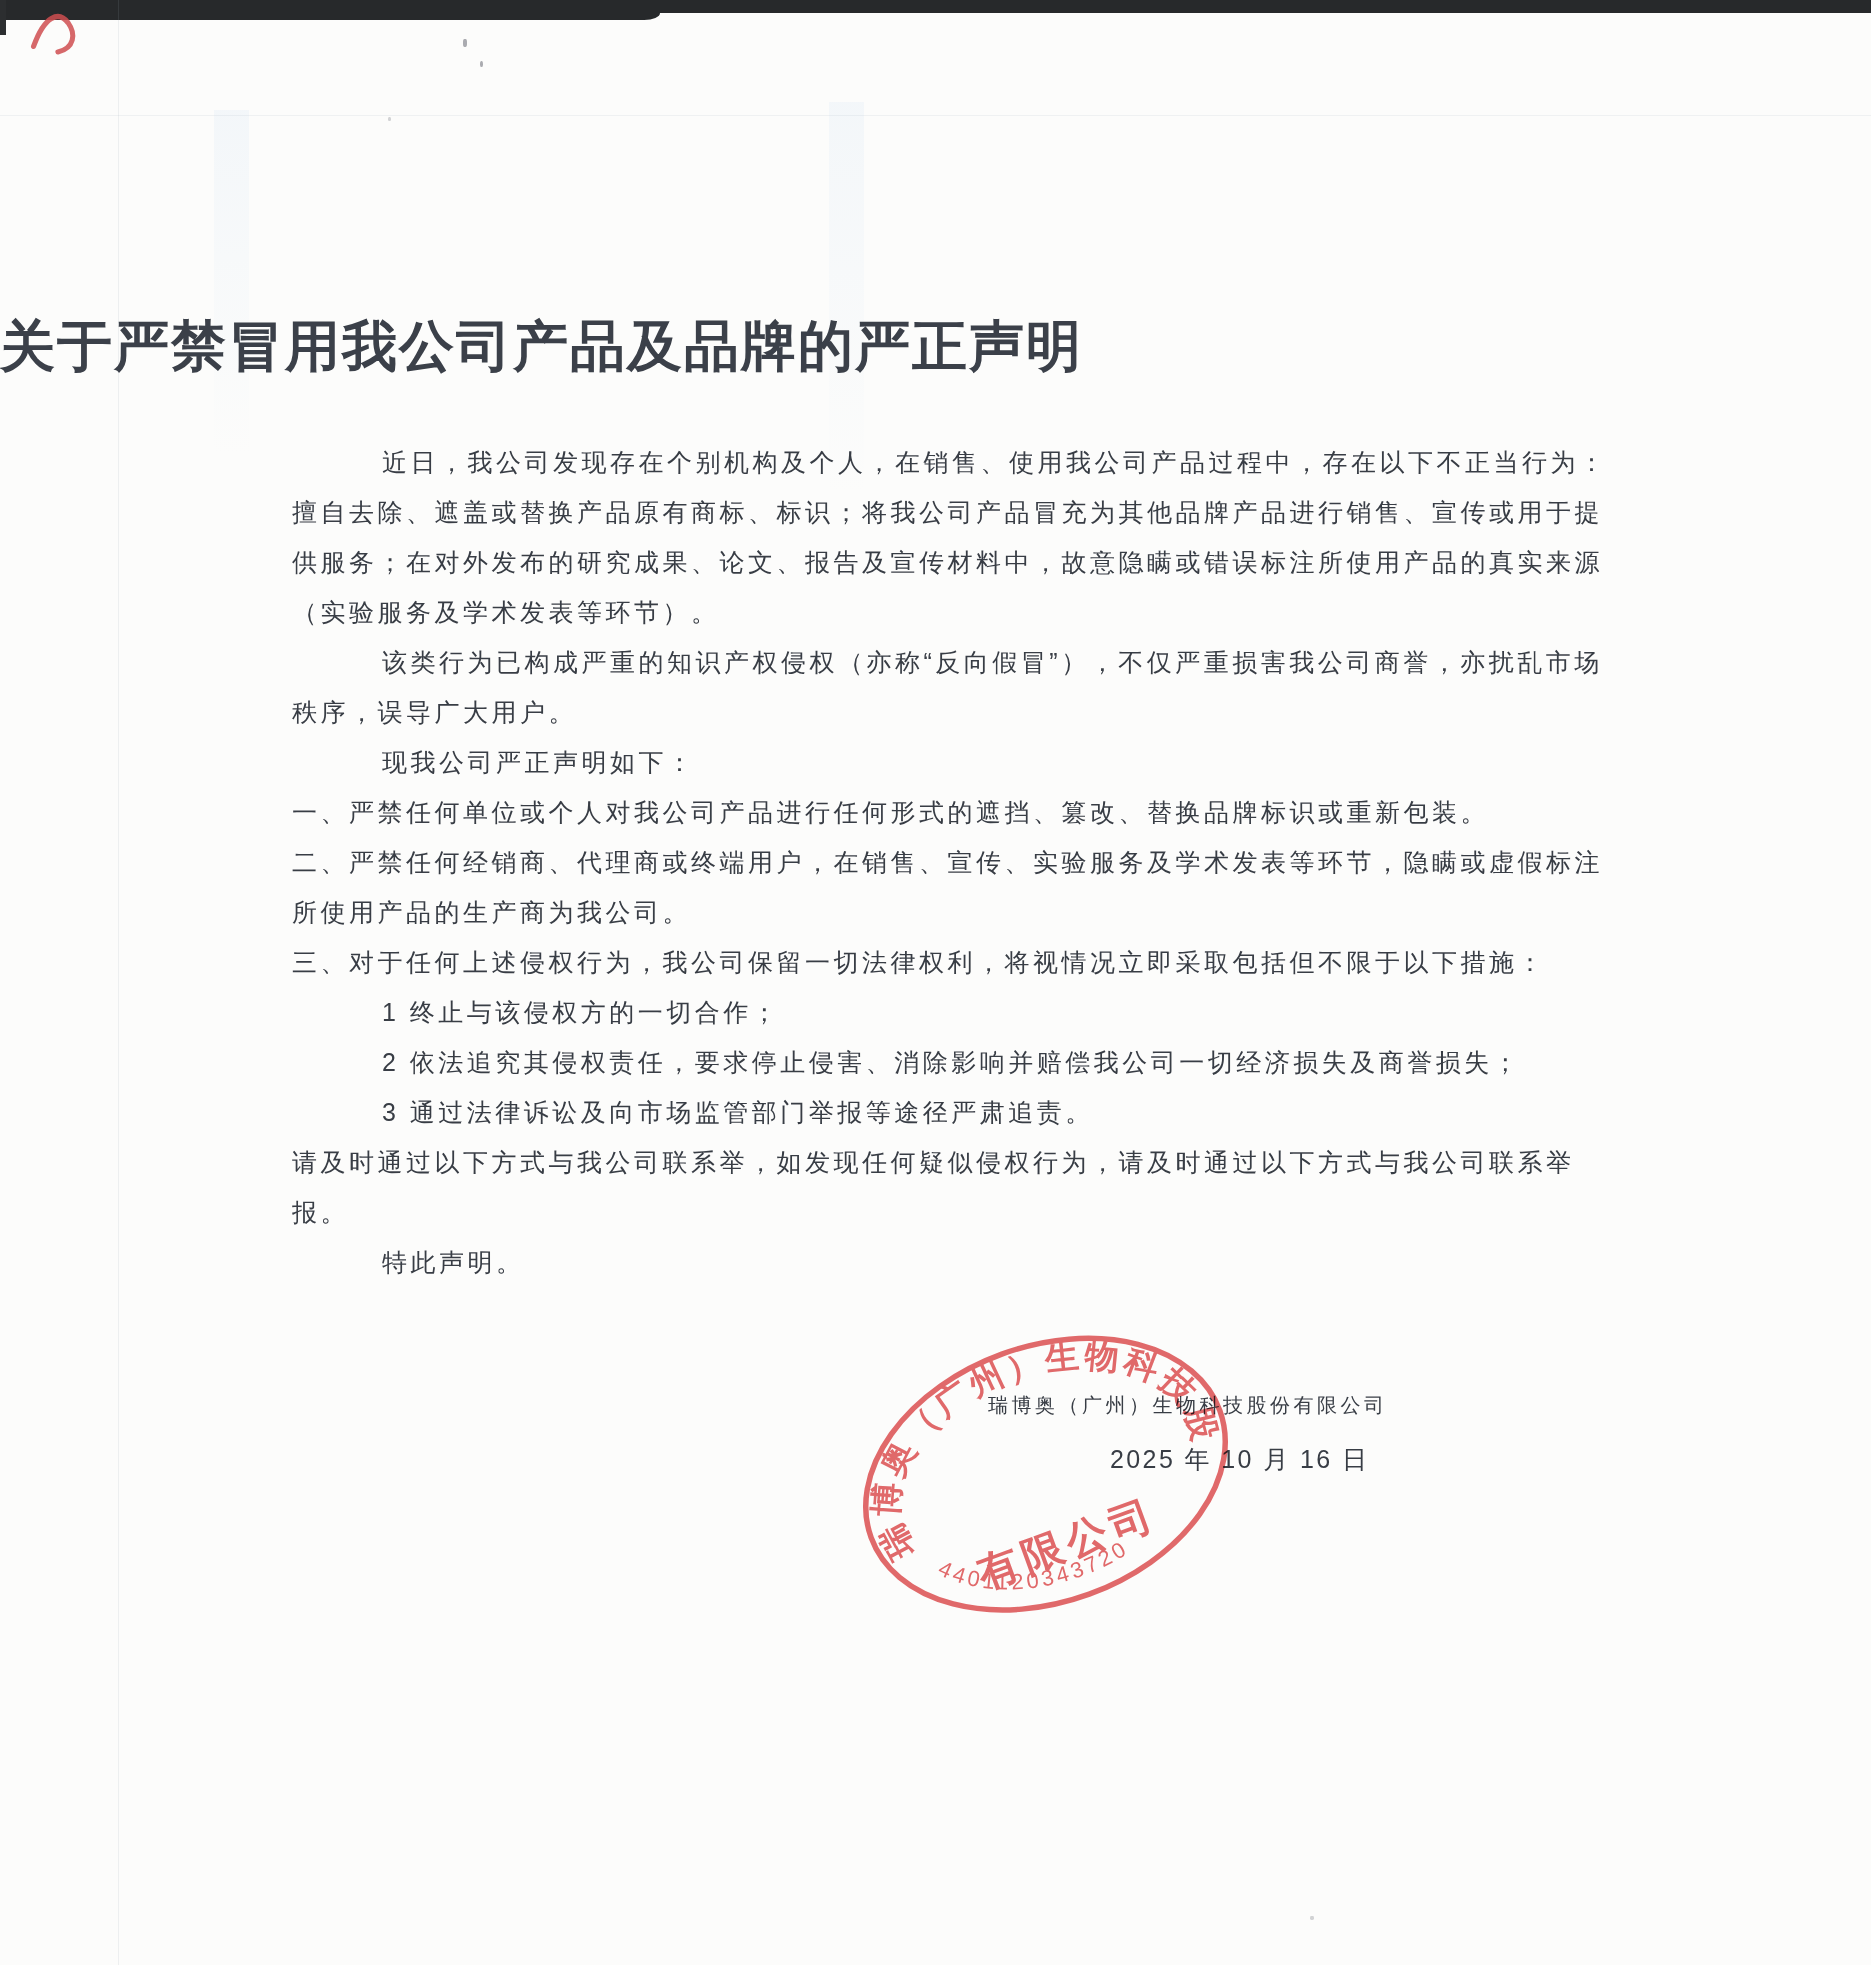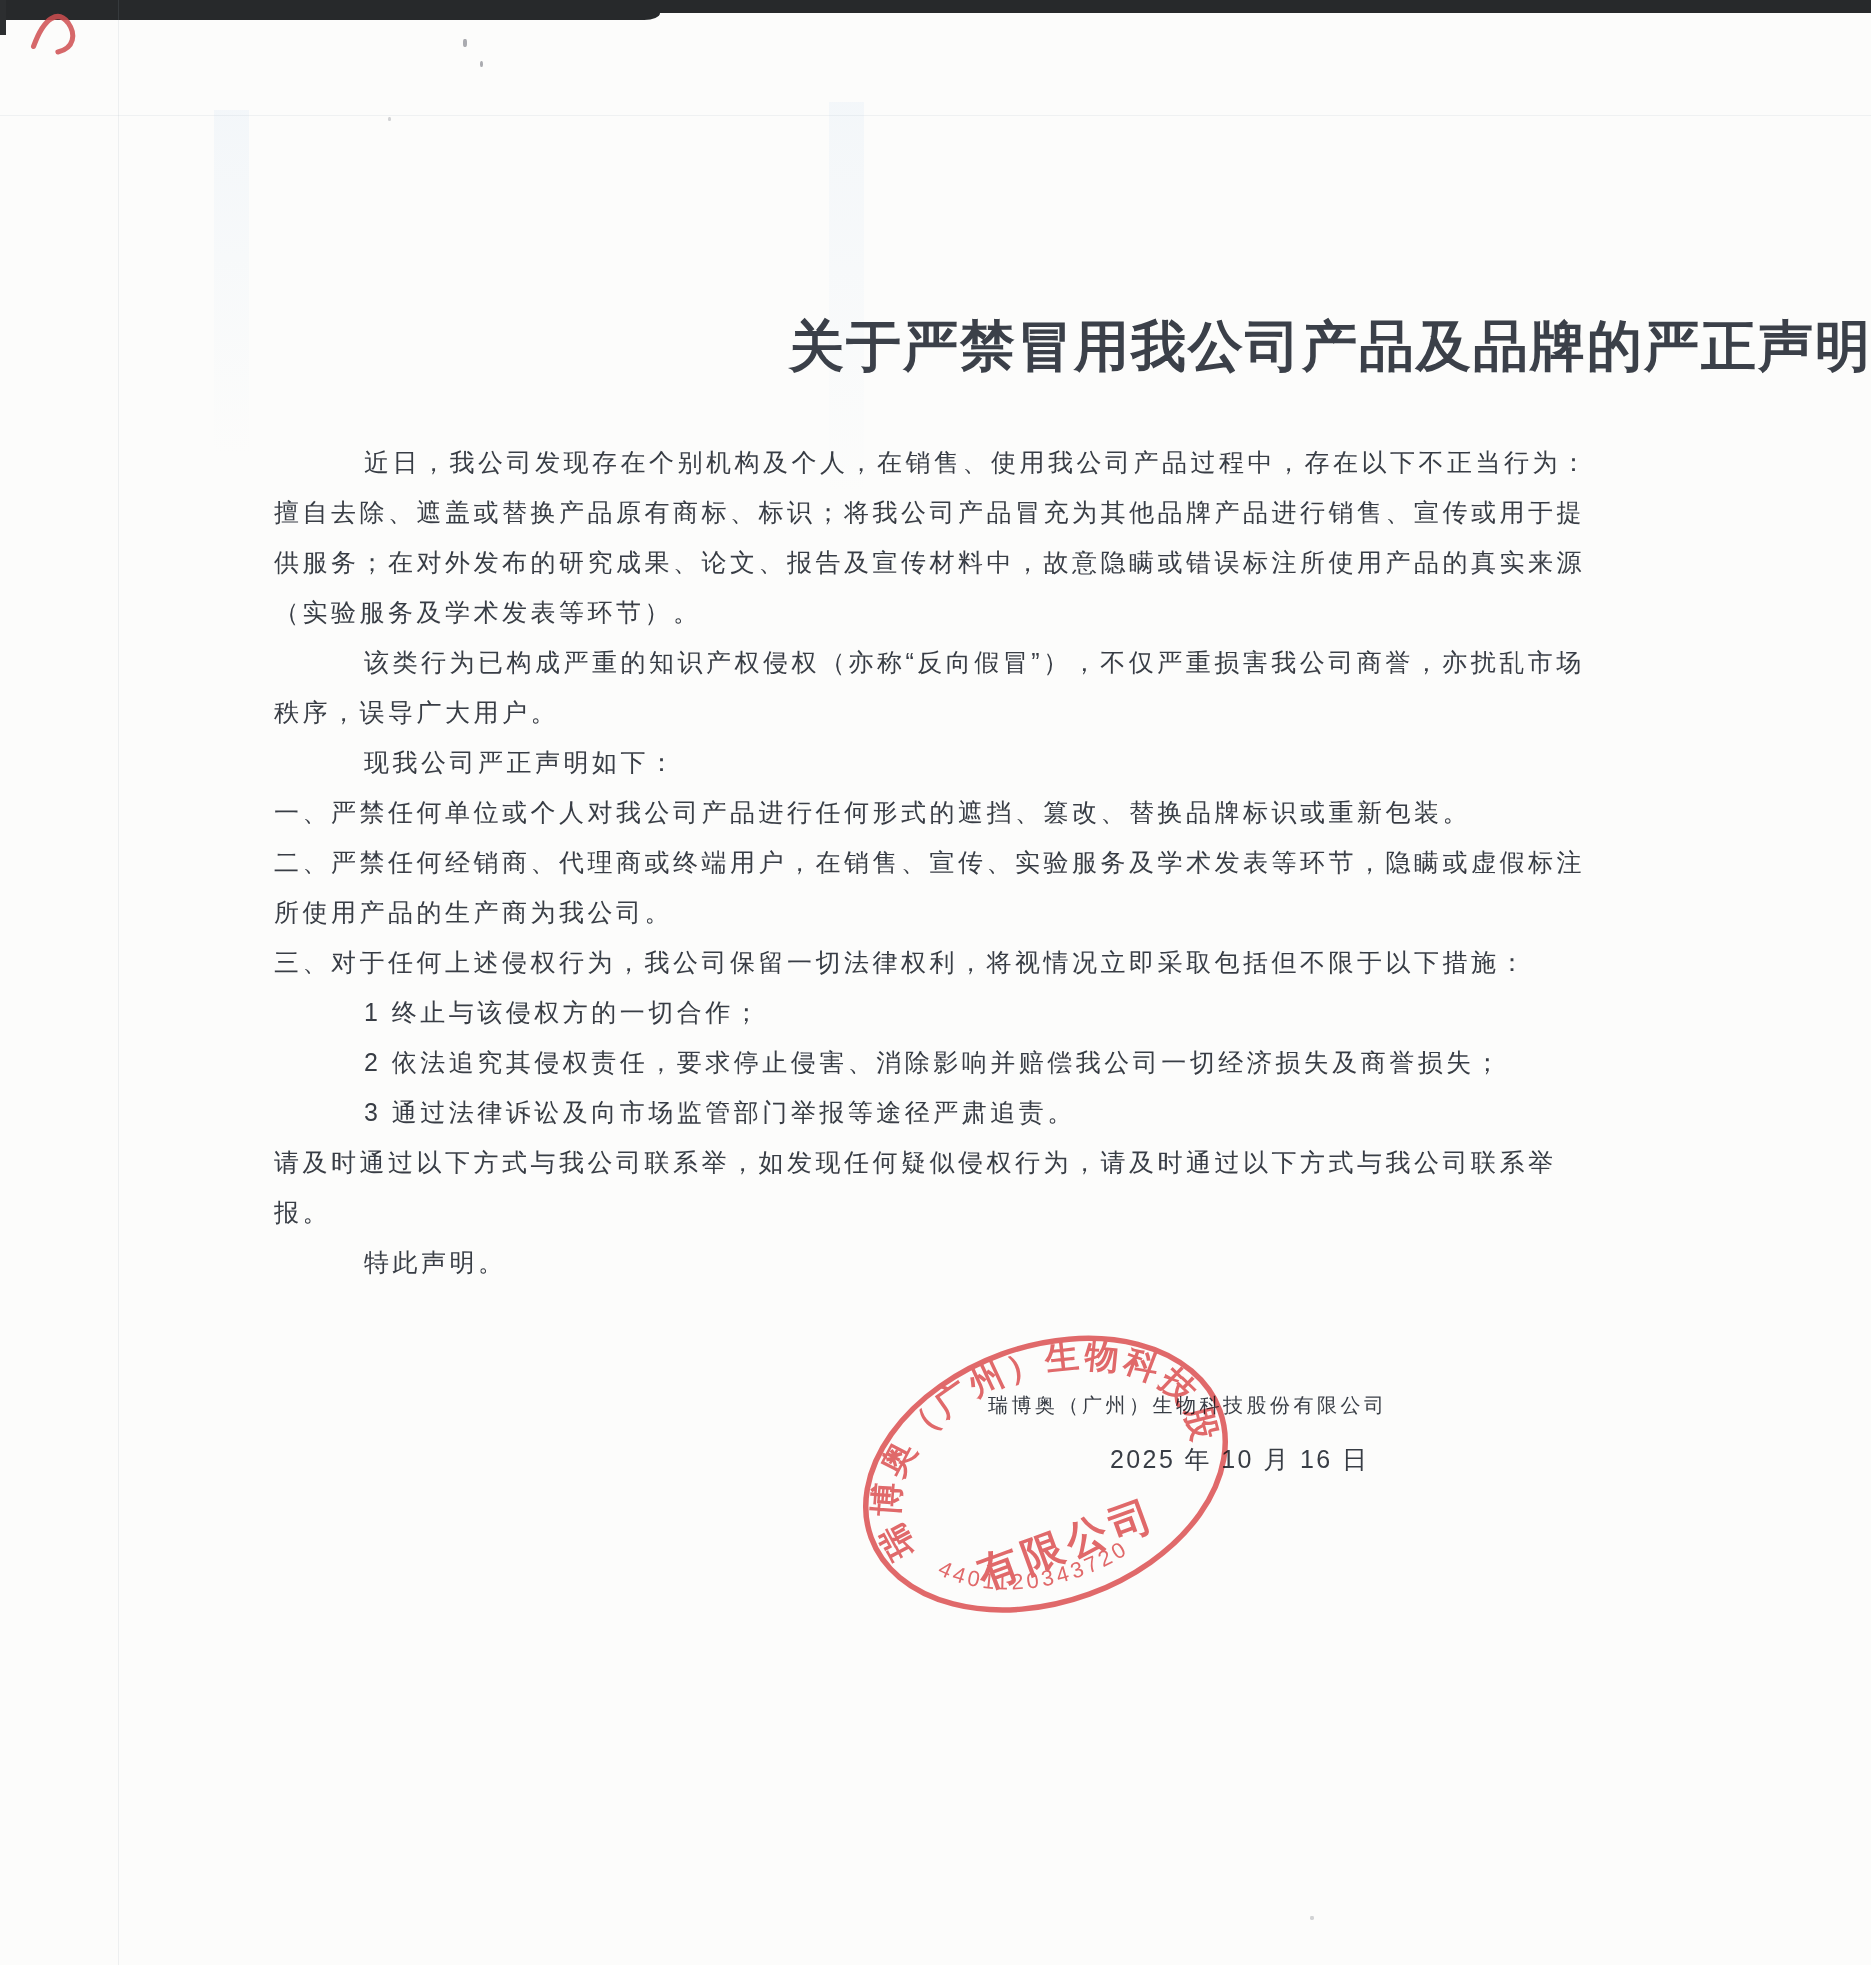--- a/index.html
+++ b/index.html
@@ -18,25 +18,25 @@
   .scan-sliver { position: absolute; top: 0; left: 0; width: 5.5px; height: 35px; background: #2c2e30; }
   .streak-v { position: absolute; top: 0; width: 0.8px; height: 100%; background: rgba(150,160,175,0.14); }
   .streak-blue { position: absolute; width: 35px; background: linear-gradient(180deg, rgba(190,215,240,0.14), rgba(190,215,240,0)); }
   .streak-h { position: absolute; left: 0; width: 100%; height: 1.2px; background: rgba(175,188,200,0.16); }
   .speck { position: absolute; background: rgba(70,74,84,0.45); border-radius: 40%; }
   .pen-mark { position: absolute; left: 27.5px; top: 3.9px; }
 
   
   .title {
     position: absolute; top: 314px; left: 0; width: 100%;
-    text-align: right; font-size: 55px; line-height: 64px;
+    text-align: left; font-size: 55px; line-height: 64px;
     font-weight: bold; letter-spacing: 2px; color: #3b4049;
   }
   .body-text {
-    position: absolute; left: 274px; top: 437px; width: 1325px;
+    position: absolute; left: 292px; top: 437px; width: 1325px;
     font-size: 25px; letter-spacing: 3.5px; color: #383d45;
   }
   .line { height: 50px; line-height: 50px; white-space: nowrap; }
   .indent { padding-left: 90px; }
 
   .signature-company {
     position: absolute; left: 988px; top: 1392px;
     font-size: 20px; letter-spacing: 3.5px; color: #383d45; white-space: nowrap;
   }
   .signature-date {

